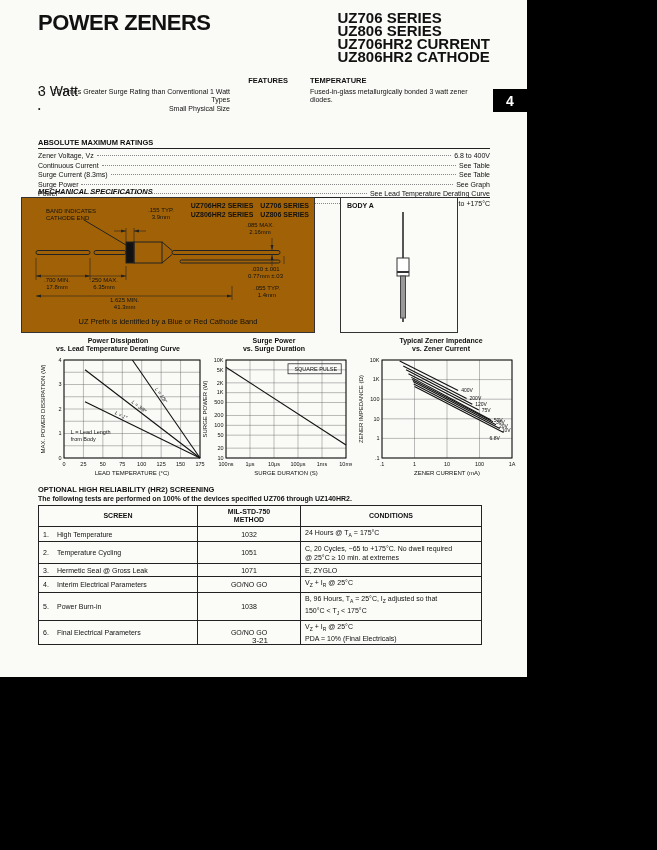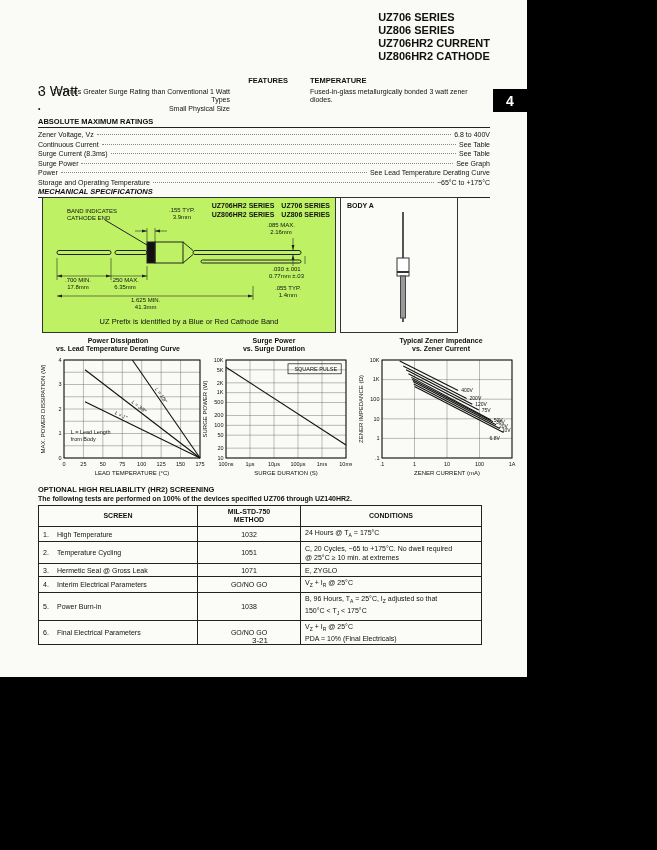--- a/index.html
+++ b/index.html
@@ -4,37 +4,37 @@
 <style>
   html,body{margin:0;padding:0;}
   body{
     width:657px;height:850px;background:#000;position:relative;
     font-family:"Liberation Sans",sans-serif;color:#111;overflow:hidden;
   }
   .page{position:absolute;left:0;top:0;width:527px;height:677px;background:#fafaf7;}
   
   .title{position:absolute;left:38px;top:10px;font-size:22px;font-weight:bold;letter-spacing:-0.5px;}
   .subtitle{position:absolute;left:38px;top:36px;font-size:14px;margin-top:47px;}
-  .series-list{position:absolute;right:37px;top:11px;text-align:left;font-size:11px;font-weight:bold;line-height:13px;}
+  .series-list{position:absolute;right:37px;top:11px;text-align:left;font-size:15px;font-weight:bold;line-height:13px;}
   .tab4{position:absolute;left:493px;top:89px;width:34px;height:23px;background:#000;color:#fff;
         font-size:14px;font-weight:bold;display:flex;align-items:center;justify-content:center;}
   
   .sec-h{font-size:7.5px;font-weight:bold;margin:0 0 2px 0;}
   .features{position:absolute;left:38px;top:77px;width:250px;font-size:7px;line-height:8.5px;text-align:right;}
   .features ul{margin:0;padding:0;list-style:none;}
   .features li{padding-left:7px;position:relative;width:185px;}
   .features li::before{content:"•";position:absolute;left:0;}
   .description{position:absolute;left:310px;top:77px;width:160px;font-size:7px;line-height:8.5px;}
   
-  .ratings{position:absolute;left:38px;top:117px;width:452px;}
+  .ratings{position:absolute;left:38px;top:138px;width:452px;}
   .rat-row{display:flex;align-items:baseline;font-size:7px;line-height:9.5px;}
   .rat-row .leader{flex:1;border-bottom:1px dotted #888;margin:0 3px;transform:translateY(-2px);}
   
   .mech-h{position:absolute;left:38px;top:187px;font-size:7.5px;font-weight:bold;}
-  .mechbox{position:absolute;left:42px;top:197px;width:292px;height:134px;border:1px solid #333;background:#bef264;}
+  .mechbox{position:absolute;left:21px;top:197px;width:292px;height:134px;border:1px solid #333;background:#a16207;}
   .bodybox{position:absolute;left:340px;top:197px;width:116px;height:134px;border:1px solid #333;background:#fbfbf8;}
   .mlabel{position:absolute;font-size:6px;line-height:7px;text-align:center;white-space:nowrap;}
   .mlabel span{display:block;}
   .mech-series{position:absolute;right:5px;top:4px;font-size:7px;font-weight:bold;line-height:8.5px;text-align:right;white-space:pre-line;}
   .band-note{position:absolute;left:24px;top:10px;font-size:6px;line-height:7px;white-space:pre-line;}
   .mech-caption{position:absolute;left:0;right:0;bottom:6px;text-align:center;font-size:7.5px;}
   .body-label{position:absolute;left:6px;top:4px;font-size:7px;font-weight:bold;}
   svg{display:block;}
   
   .chart{position:absolute;top:337px;}
@@ -50,20 +50,21 @@
   td.method{text-align:center;width:94px;}
   td.cond{text-align:left;white-space:pre-line;line-height:9px;width:172px;}
   td.cond sub{font-size:5px;}
   .pagenum{position:absolute;left:38px;top:636px;width:444px;text-align:center;font-size:8px;}
 </style>
 </head>
 <body>
 
 <div class="page">
 
+  <div class="title">POWER ZENERS</div>
   <div class="subtitle">3 Watt</div>
   <div class="series-list">
     <div>UZ706 SERIES</div>
     <div>UZ806 SERIES</div>
     <div>UZ706HR2 CURRENT</div>
     <div>UZ806HR2 CATHODE</div>
   </div>
 
   <div class="features">
     <div class="sec-h">FEATURES</div>

